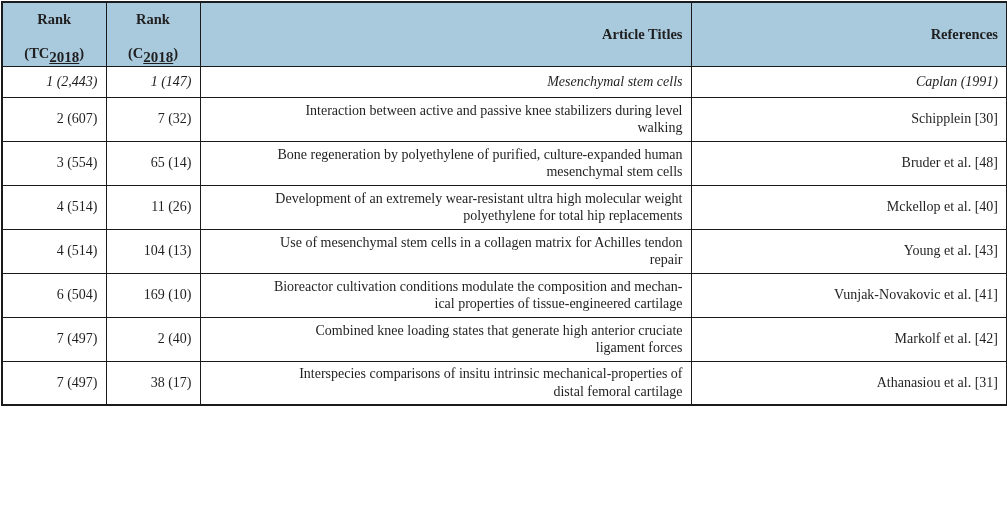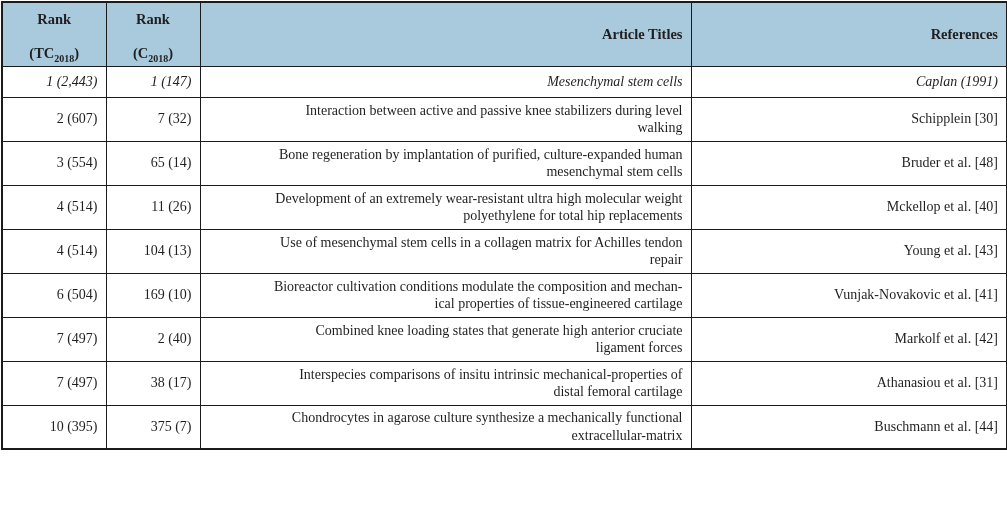--- a/index.html
+++ b/index.html
@@ -42,22 +42,23 @@
   col.c-ref{width:316px;}
   .hdr-stack{
     display:flex;
     flex-direction:column;
     justify-content:space-between;
     align-items:center;
     height:56px;
     padding-top:4px;
   }
   .hdr-sub-line sub{
-    font-size:10px;
+    font-size:15px;
     line-height:0;
+    text-decoration:underline;
   }
   tr.row-single{height:31px;font-style:italic;}
   tr.row-double{height:44px;}
   td.cell-title{
     white-space:pre-line;
   }
 </style>
 </head>
 <body>
 
@@ -97,21 +98,21 @@
       <tr class="row-double">
         <td class="cell-rank-tc">2 (607)</td>
         <td class="cell-rank-c">7 (32)</td>
         <td class="cell-title">Interaction between active and passive knee stabilizers during level
 walking</td>
         <td class="cell-ref">Schipplein [30]</td>
       </tr>
       <tr class="row-double">
         <td class="cell-rank-tc">3 (554)</td>
         <td class="cell-rank-c">65 (14)</td>
-        <td class="cell-title">Bone regeneration by implantation of purified, culture-expanded human
+        <td class="cell-title">Bone regeneration by polyethylene of purified, culture-expanded human
 mesenchymal stem cells</td>
         <td class="cell-ref">Bruder et al. [48]</td>
       </tr>
       <tr class="row-double">
         <td class="cell-rank-tc">4 (514)</td>
         <td class="cell-rank-c">11 (26)</td>
         <td class="cell-title">Development of an extremely wear-resistant ultra high molecular weight
 polyethylene for total hip replacements</td>
         <td class="cell-ref">Mckellop et al. [40]</td>
       </tr>
@@ -136,22 +137,15 @@
 ligament forces</td>
         <td class="cell-ref">Markolf et al. [42]</td>
       </tr>
       <tr class="row-double">
         <td class="cell-rank-tc">7 (497)</td>
         <td class="cell-rank-c">38 (17)</td>
         <td class="cell-title">Interspecies comparisons of insitu intrinsic mechanical-properties of
 distal femoral cartilage</td>
         <td class="cell-ref">Athanasiou et al. [31]</td>
       </tr>
-      <tr class="row-double">
-        <td class="cell-rank-tc">10 (395)</td>
-        <td class="cell-rank-c">375 (7)</td>
-        <td class="cell-title">Chondrocytes in agarose culture synthesize a mechanically functional
-extracellular-matrix</td>
-        <td class="cell-ref">Buschmann et al. [44]</td>
-      </tr>
     </tbody>
   </table>
 </div>
 
 </body></html>

